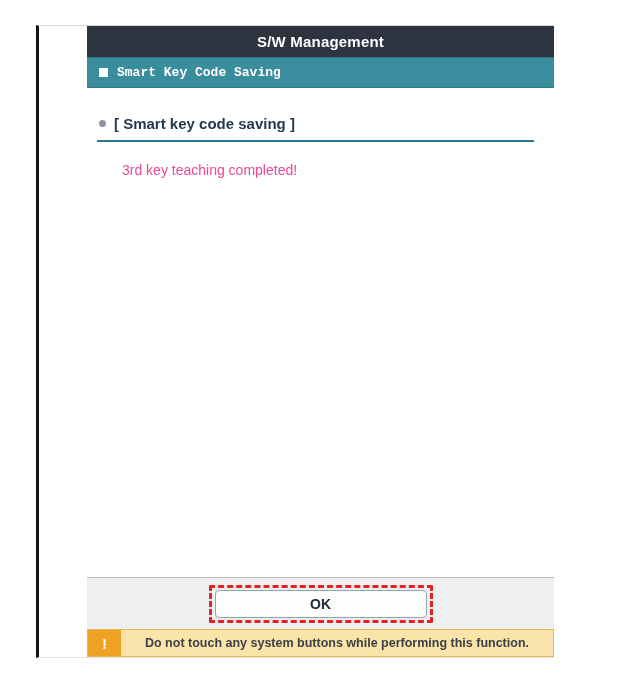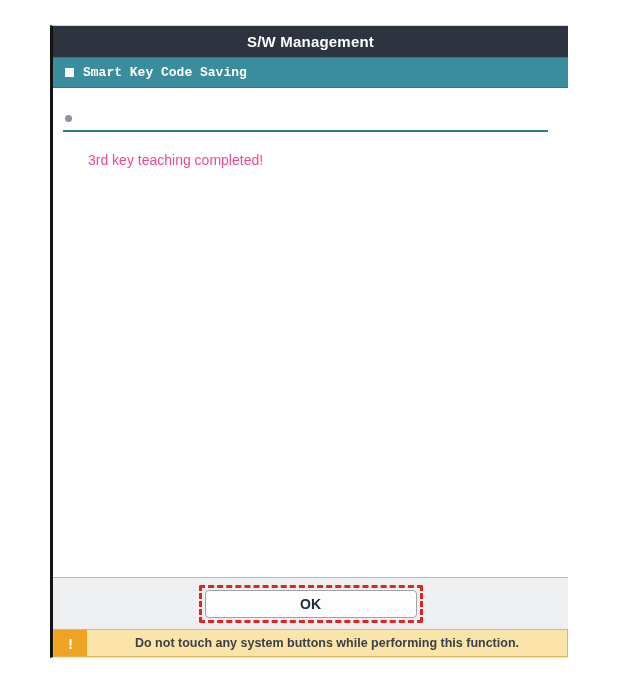--- a/index.html
+++ b/index.html
@@ -10,31 +10,32 @@
   }
   .viewport {
     position: relative;
     width: 623px;
     height: 687px;
     background: #ffffff;
     overflow: hidden;
   }
   .panel {
     position: absolute;
-    left: 50px;
+    left: 36px;
     top: 25px;
     width: 518px;
     height: 633px;
     border-left: 3px solid #141414;
     border-top: 1px solid #d8d8d8;
     border-bottom: 1px solid #e3e3e3;
     box-sizing: border-box;
     display: flex;
     flex-direction: column;
     background: #ffffff;
+    padding-left: 48px;
   }
   
   .title-bar {
     height: 31px;
     flex: 0 0 31px;
     background: #2d333f;
     color: #ffffff;
     display: flex;
     align-items: center;
     justify-content: center;
@@ -171,20 +172,21 @@
     </div>
 
     <div class="sub-bar">
       <span class="square-icon"></span>
       <span>Smart Key Code Saving</span>
     </div>
 
     <div class="content">
       <div class="heading-row">
         <span class="bullet-icon"></span>
+        <span class="section-title">[ Smart key code saving ]</span>
       </div>
       <div class="message">3rd key teaching completed!</div>
     </div>
 
     <div class="footer">
       <span class="ok-highlight">
         <button type="button" class="ok-button">OK</button>
       </span>
     </div>
 

